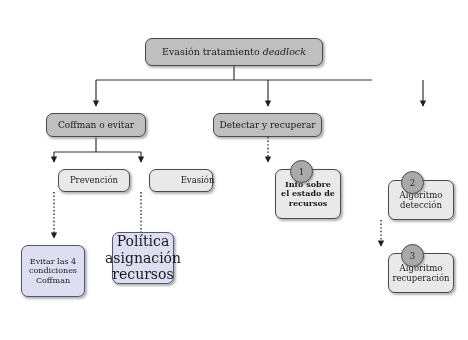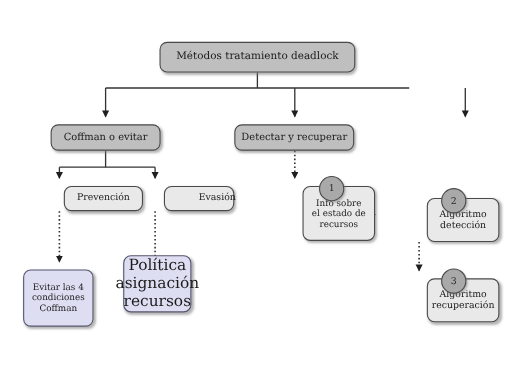--- a/index.html
+++ b/index.html
@@ -56,21 +56,21 @@
     border-radius: 50%;
     background: #a9a9a9;
     border: 1.1px solid #4a4a4a;
     display: flex;
     align-items: center;
     justify-content: center;
     font-size: 8.5px;
     color: #2a2a2a;
     box-shadow: 1.2px 1.4px 1.8px rgba(120,120,120,0.5);
   }
-  .ital { }
+  .ital { font-style: italic; }
 </style>
 </head>
 <body>
 
 <div id="diagram-root">
 
   <svg class="edges" viewBox="0 0 468 340">
     <defs>
       <marker id="arrow" markerWidth="9" markerHeight="9" refX="5.6" refY="3.2" orient="auto" markerUnits="userSpaceOnUse">
         <path d="M0,0 L6.4,3.2 L0,6.4 z" fill="#1f1f1f"></path>
@@ -111,21 +111,21 @@
     <g>
       <path d="M301,195 L341,195" stroke="#333" stroke-width="1.3" fill="none" stroke-dasharray="1.4,2.2" marker-end="url(#arrow)"></path>
     </g>
 
     <g>
       <path d="M381,220 L381,246" stroke="#333" stroke-width="1.5" fill="none" stroke-dasharray="1.4,2.2" marker-end="url(#arrow)"></path>
     </g>
   </svg>
 
   <div class="node dark" style="left:145px; top:38px; width:178px; height:28px; font-size:9.5px;">
-    <span class="label"><span>Métodos tratamiento </span><span class="ital">deadlock</span></span>
+    <span class="label"><span>Evasión tratamiento </span><span class="ital">deadlock</span></span>
   </div>
 
   <div class="node dark" style="left:46px; top:113px; width:100px; height:24px; font-size:9px;">
     <span class="label">Coffman o evitar</span>
   </div>
   <div class="node dark" style="left:213px; top:113px; width:109px; height:24px; font-size:9px;">
     <span class="label">Detectar y recuperar</span>
   </div>
 
   <div class="node light" style="left:18px; top:169px; width:72px; height:23px; font-size:8.5px;">
@@ -139,21 +139,21 @@
     <span class="label">Evitar las 4
 condiciones
 Coffman</span>
   </div>
   <div class="node lav" style="left:112px; top:232px; width:62px; height:52px; font-size:14px;">
     <span class="label">Política
 asignación
 recursos</span>
   </div>
 
-  <div class="node light" style="left:235px; top:169px; width:66px; height:50px; font-size:8px;">
+  <div class="node light" style="left:235px; top:169px; width:66px; height:50px; font-size:8px;font-weight:bold;">
     <span class="label">Info sobre
 el estado de
 recursos</span>
   </div>
   <div class="node light" style="left:348px; top:180px; width:66px; height:40px; font-size:8.5px;">
     <span class="label">Algoritmo
 detección</span>
   </div>
   <div class="node light" style="left:348px; top:253px; width:66px; height:40px; font-size:8.5px;">
     <span class="label">Algoritmo

